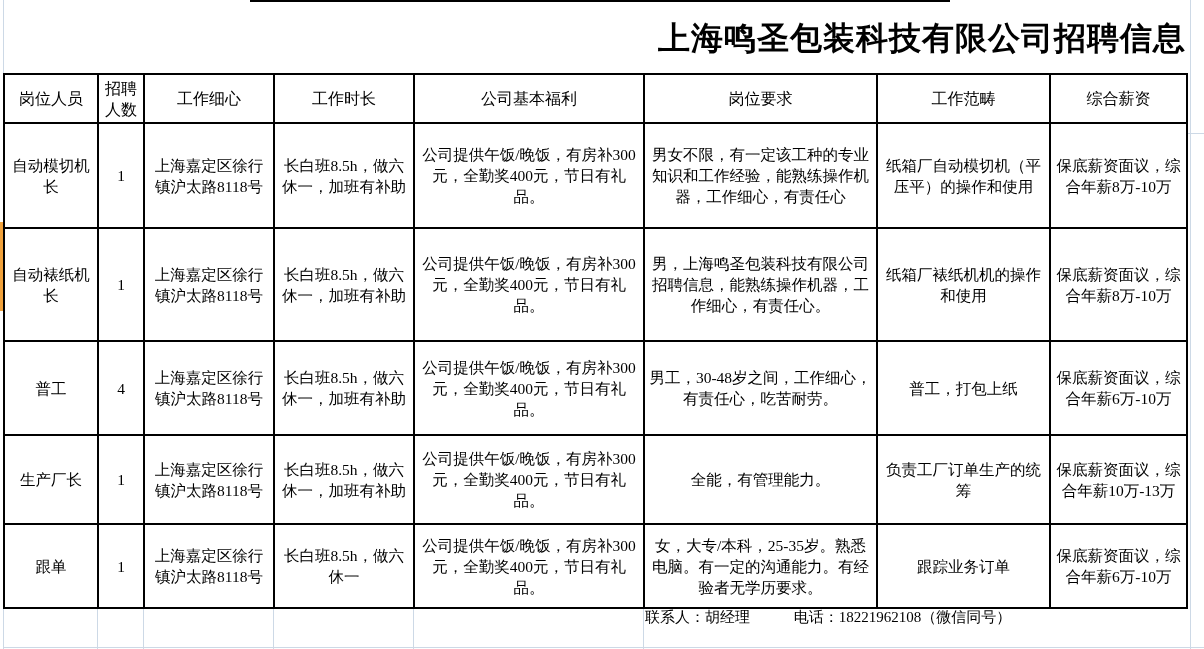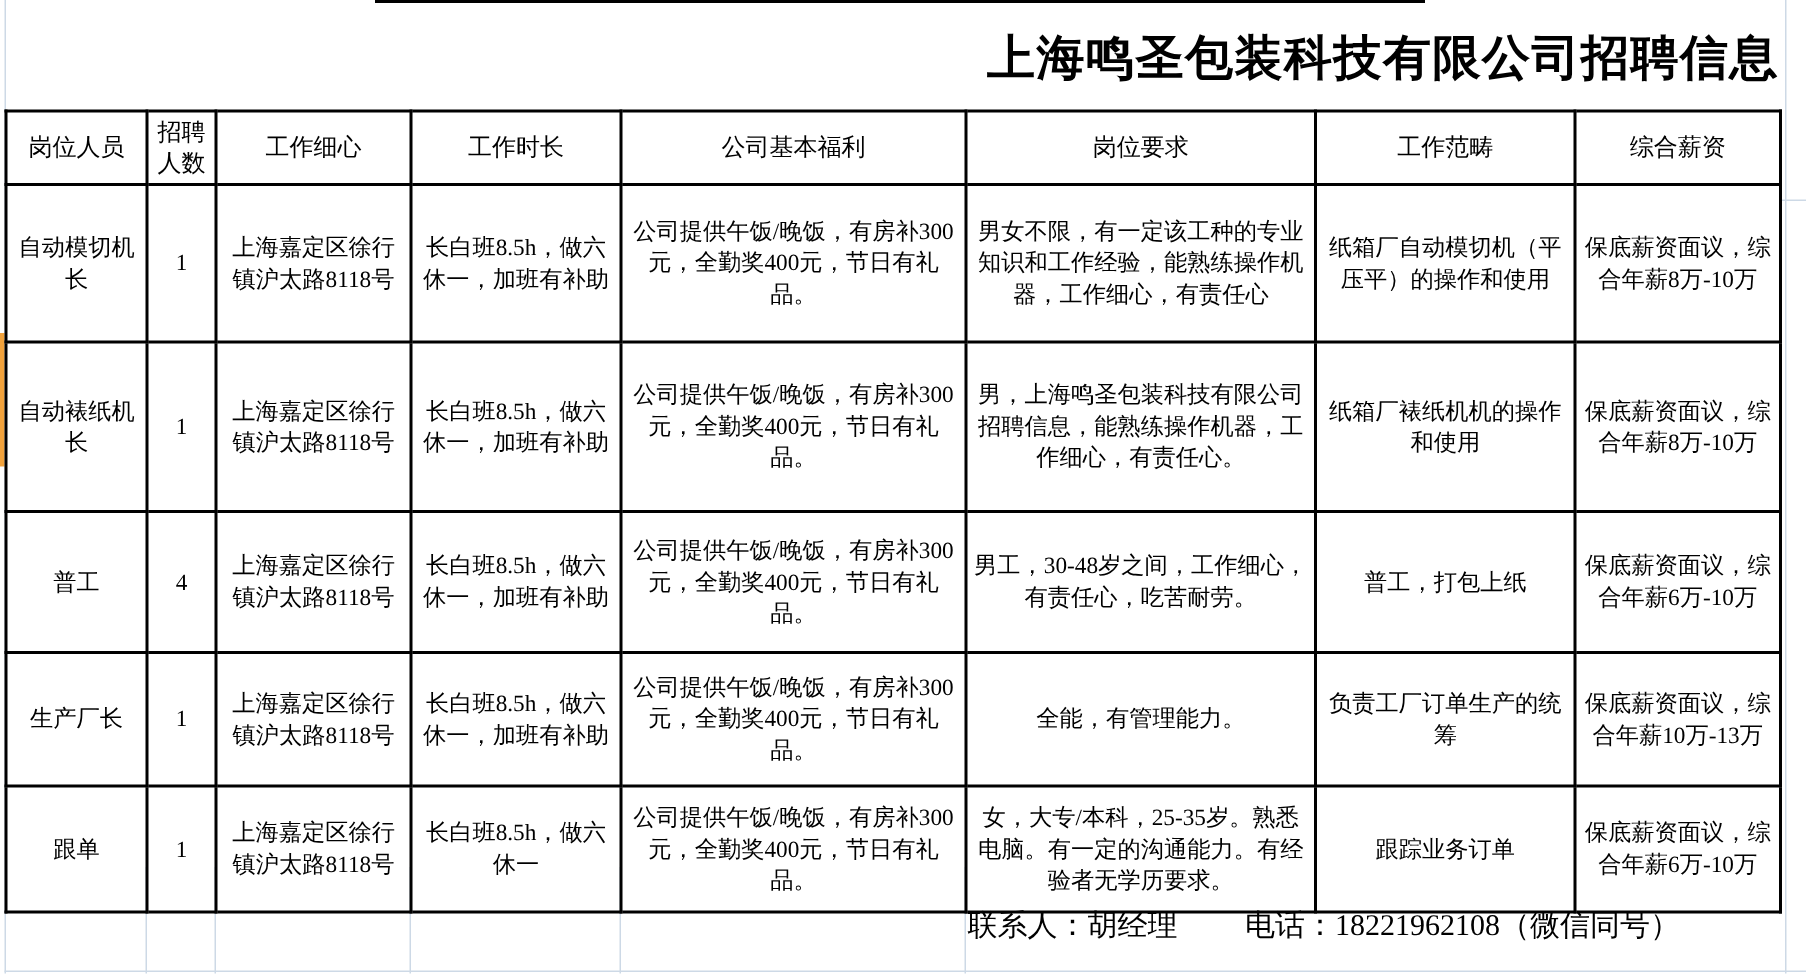--- a/index.html
+++ b/index.html
@@ -31,21 +31,21 @@
     font-size:15.5px;line-height:21px;
     font-weight:normal;
     overflow:hidden;
   }
   table.jobs th{font-size:16px;}
   tr.hdr{height:49px;margin-left:39px;}
   tr.r1{height:105px;} tr.r2{height:113px;} tr.r3{height:94px;}
   tr.r4{height:89px;} tr.r5{height:84px;}
   .footer-contact{
     position:absolute;left:645px;top:606px;
-    font-size:20px;line-height:22px;white-space:nowrap;
+    font-size:15px;line-height:22px;white-space:nowrap;
   }
   .footer-contact .phone{margin-left:40px;}
 </style>
 </head>
 <body>
 
 <div class="gl-v" style="left:3px;top:0;height:649px;"></div>
 <div class="gl-v" style="left:1190px;top:0;height:649px;"></div>
 <div class="gl-h" style="left:1186px;top:133px;width:18px;"></div>
 <div class="gl-v" style="left:97px;top:578px;height:71px;"></div>

